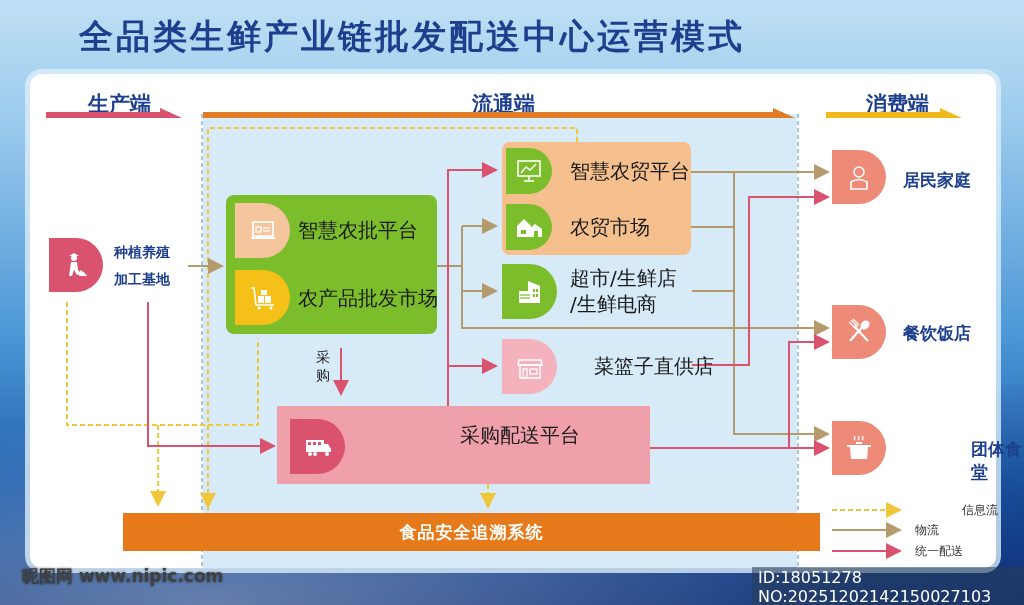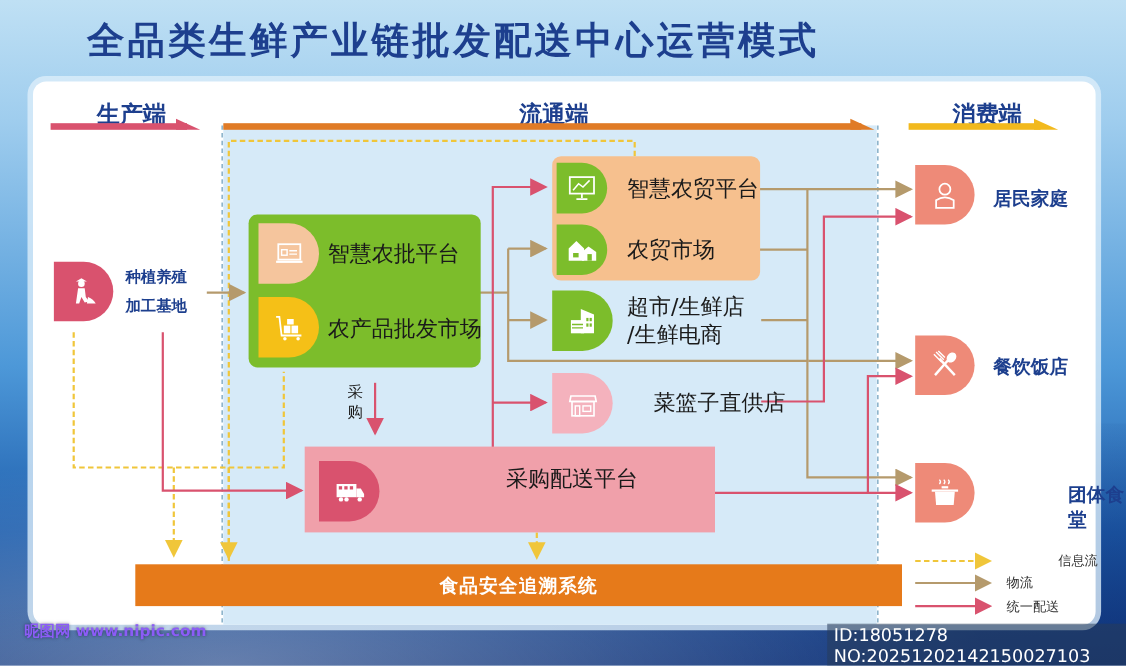--- a/index.html
+++ b/index.html
@@ -15,21 +15,21 @@
     border-radius:12px;box-shadow:0 0 0 5px rgba(220,238,250,.8);}
   .flow-zone{position:absolute;left:203px;top:114px;width:594px;height:454px;background:#d6eaf8;}
   .sec-label{position:absolute;font-size:21px;font-weight:bold;color:#1d3f8e;}
   .node-text{position:absolute;font-size:20px;font-weight:normal;color:#1a1a1a;line-height:26px;}
   .cons-text{position:absolute;font-size:17px;font-weight:bold;color:#1d3f8e;}
   .prod-text{position:absolute;font-size:14px;font-weight:bold;color:#1d3f8e;line-height:27px;}
   .box{position:absolute;}
   .dicon{position:absolute;width:48px;height:48px;border-radius:0 24px 24px 0;display:flex;align-items:center;justify-content:center;}
   .dicon svg{width:30px;height:30px;}
   .legend-item{position:absolute;font-size:12px;color:#333;}
-  .watermark-left{position:absolute;left:22px;top:565px;font-size:14px;font-weight:bold;color:#8b5cf6;
+  .watermark-left{position:absolute;left:22px;top:565px;font-size:17px;font-weight:bold;color:#404040;
     text-shadow:0 0 3px rgba(0,0,0,.5);}
   .watermark-right{position:absolute;left:752px;top:567px;padding:1px 6px;background:rgba(40,60,90,.55);
     color:#fff;font-size:16px;}
   .safety{position:absolute;left:123px;top:513px;width:697px;height:38px;background:#e67a1a;border-radius:0;
     color:#fff;font-size:17px;font-weight:bold;display:flex;align-items:center;justify-content:center;letter-spacing:1px;}
   svg.lines{position:absolute;left:0;top:0;}
 </style>
 </head>
 <body>
 

